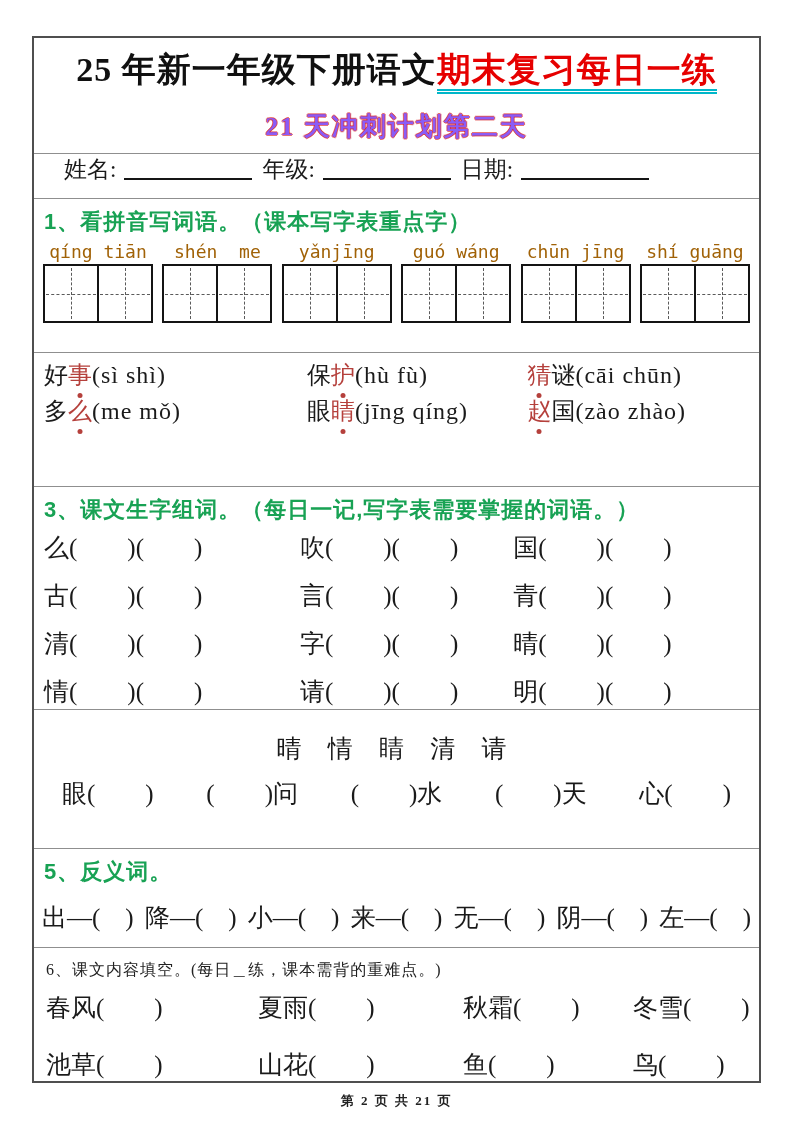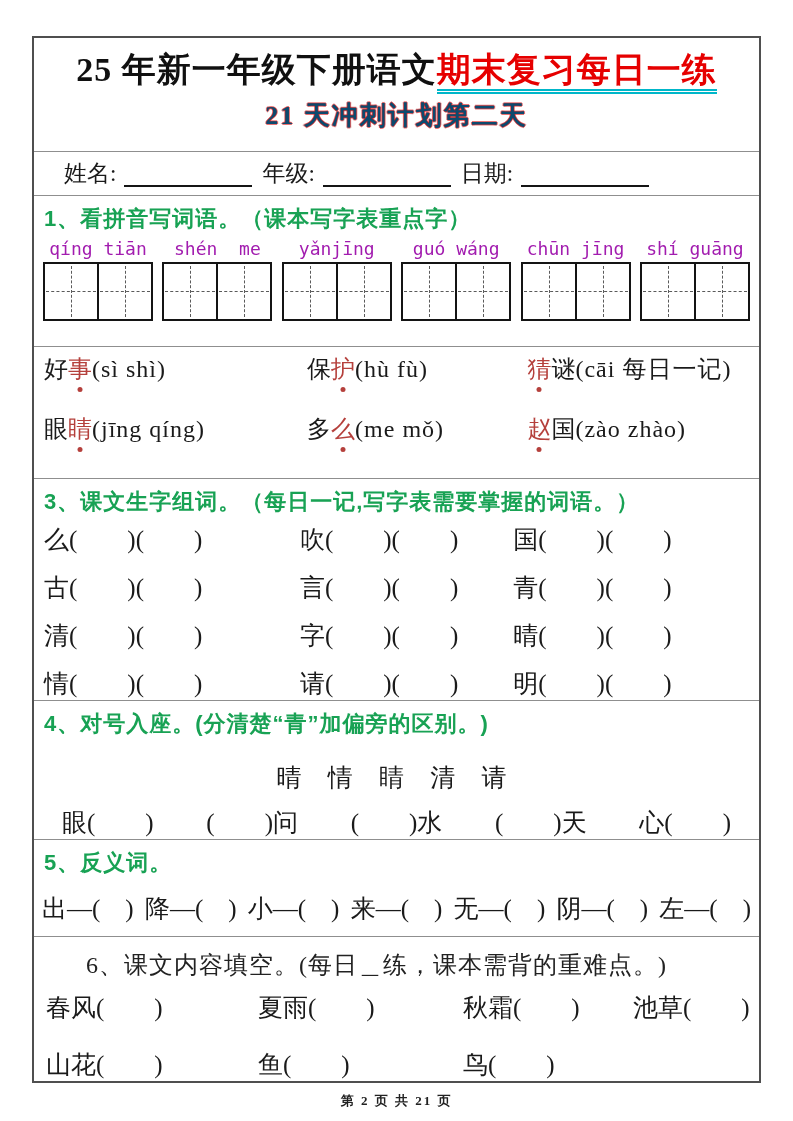--- a/index.html
+++ b/index.html
@@ -21,54 +21,54 @@
   }
   .sec{box-sizing:border-box;border-bottom:1.5px solid #8f8f8f;}
   .sec:last-child{border-bottom:none;}
 
   
   .title-block{height:117px;text-align:center;padding-top:12px;}
   .main-title{font-size:34px;font-weight:700;letter-spacing:1px;line-height:1.2;white-space:nowrap;}
   .title-black{color:#101010;}
   .title-red{color:#e60000;border-bottom:5px double #00b6c9;padding-bottom:1px;}
   .subtitle{
-    margin-top:7px;font-size:26px;font-weight:700;letter-spacing:2px;
-    color:#0c4a6e;
+    margin-top:18px;font-size:26px;font-weight:700;letter-spacing:2px;
+    color:#8b5cf6;
     text-shadow:1px 0 0 rgba(214,0,0,.55),-1px 0 0 rgba(214,0,0,.55),0 1px 0 rgba(214,0,0,.55),0 -1px 0 rgba(214,0,0,.55);
   }
 
   
-  .name-row{height:45px;display:flex;align-items:center;padding:0 30px;font-size:23px;}
+  .name-row{height:45px;display:flex;padding:0 30px;font-size:23px;}
   .name-row .lbl{white-space:nowrap;}
   .blank-line{flex:1;max-width:128px;border-bottom:2px solid #151515;height:24px;margin:0 10px 0 8px;}
 
   
   .ghead{
     font-family:"Liberation Sans", sans-serif;
     font-weight:700;font-size:22px;color:#18a254;
     padding:8px 8px 0 10px;letter-spacing:1px;white-space:nowrap;
   }
 
   
   .s1{height:155px;}
   .s1-units{display:flex;justify-content:space-between;padding:4px 8px 0 8px;}
   .s1-unit{width:112px;display:flex;flex-direction:column;align-items:center;}
   .pinyin{
     font-family:"DejaVu Sans Mono", monospace;
-    font-size:18px;white-space:pre;line-height:1.2;margin-bottom:2px;color:#a21caf;
+    font-size:18px;white-space:pre;line-height:1.2;margin-bottom:2px;color:#a16207;
   }
   .tzg-group{display:flex;border:2px solid #141414;}
   .tzg-cell{width:52px;height:55px;position:relative;}
   .tzg-cell + .tzg-cell{border-left:2px solid #141414;}
   .tzg-cell::before{content:"";position:absolute;left:50%;top:2px;bottom:2px;border-left:1.5px dashed #5a5a5a;}
   .tzg-cell::after{content:"";position:absolute;top:50%;left:1px;right:1px;border-top:1.5px dashed #5a5a5a;}
 
   
   .s2{height:135px;}
-  .s2-grid{display:grid;grid-template-columns:37% 31% 32%;padding:6px 4px 0 10px;row-gap:28px;font-size:24px;}
+  .s2-grid{display:grid;grid-template-columns:37% 31% 32%;padding:6px 4px 0 10px;row-gap:4px;font-size:24px;}
   .s2-item{white-space:nowrap;}
   .red-em{position:relative;display:inline-block;color:#b5403c;}
   .red-em::after{content:"";position:absolute;left:50%;transform:translateX(-50%);bottom:-7px;width:5px;height:5px;border-radius:50%;background:#b5403c;}
   .pinyin-k{letter-spacing:1px;white-space:pre;}
 
   
   .s3{height:225px;}
   .s3-grid{display:grid;grid-template-columns:36% 30% 34%;padding:6px 4px 0 10px;font-size:25px;row-gap:15px;}
   .s3-item{white-space:nowrap;}
 
@@ -76,21 +76,21 @@
   .s4{height:140px;}
   .charbank{text-align:center;font-size:25px;letter-spacing:10px;margin-top:22px;}
   .s4-row{display:flex;justify-content:space-between;padding:0 28px;font-size:25px;margin-top:12px;white-space:nowrap;}
 
   
   .s5{height:100px;}
   .s5-row{display:flex;justify-content:space-between;padding:0 8px;font-size:25px;margin-top:14px;white-space:nowrap;}
 
   
   .s6{flex:1;}
-  .s6-head{font-size:24px;padding:12px 18px 0 12px;color:#222;letter-spacing:1px;white-space:nowrap;margin-left:40px;}
+  .s6-head{font-size:16px;padding:12px 18px 0 12px;color:#222;letter-spacing:1px;white-space:nowrap;}
   .s6-grid{display:grid;grid-template-columns:212px 205px 170px auto;padding:10px 4px 0 12px;font-size:25px;row-gap:24px;}
   .s6-item{white-space:nowrap;}
 
   
   .footer{
     position:absolute;left:0;top:1092px;width:100%;
     text-align:center;font-size:13px;font-weight:700;letter-spacing:2px;color:#222;
   }
 </style>
 </head>
@@ -160,23 +160,23 @@
               <div class="tzg-cell"></div>
             </div>
         </div>
       </div>
     </div>
 
     <div class="sec s2">
       <div class="s2-grid">
         <div class="s2-item"><span>好</span><span class="red-em">事</span><span></span><span class="pinyin-k">(sì shì)</span></div>
         <div class="s2-item"><span>保</span><span class="red-em">护</span><span></span><span class="pinyin-k">(hù fù)</span></div>
-        <div class="s2-item"><span></span><span class="red-em">猜</span><span>谜</span><span class="pinyin-k">(cāi 每日一记)</span></div>
+        <div class="s2-item"><span></span><span class="red-em">猜</span><span>谜</span><span class="pinyin-k">(cāi chūn)</span></div>
+        <div class="s2-item"><span>多</span><span class="red-em">么</span><span></span><span class="pinyin-k">(me mǒ)</span></div>
         <div class="s2-item"><span>眼</span><span class="red-em">睛</span><span></span><span class="pinyin-k">(jīng qíng)</span></div>
-        <div class="s2-item"><span>多</span><span class="red-em">么</span><span></span><span class="pinyin-k">(me mǒ)</span></div>
         <div class="s2-item"><span></span><span class="red-em">赵</span><span>国</span><span class="pinyin-k">(zào zhào)</span></div>
       </div>
     </div>
 
     <div class="sec s3">
       <div class="ghead">3、课文生字组词。（每日一记,写字表需要掌握的词语。）</div>
       <div class="s3-grid">
         <div class="s3-item"><span>么</span><span>(　　)(　　)</span></div>
         <div class="s3-item"><span>吹</span><span>(　　)(　　)</span></div>
         <div class="s3-item"><span>国</span><span>(　　)(　　)</span></div>
@@ -186,21 +186,20 @@
         <div class="s3-item"><span>清</span><span>(　　)(　　)</span></div>
         <div class="s3-item"><span>字</span><span>(　　)(　　)</span></div>
         <div class="s3-item"><span>晴</span><span>(　　)(　　)</span></div>
         <div class="s3-item"><span>情</span><span>(　　)(　　)</span></div>
         <div class="s3-item"><span>请</span><span>(　　)(　　)</span></div>
         <div class="s3-item"><span>明</span><span>(　　)(　　)</span></div>
       </div>
     </div>
 
     <div class="sec s4">
-      <div class="ghead">4、对号入座。(分清楚“青”加偏旁的区别。)</div>
       <div class="charbank">晴 情 睛 清 请</div>
       <div class="s4-row">
         <span>眼(　　)</span>
         <span>(　　)问</span>
         <span>(　　)水</span>
         <span>(　　)天</span>
         <span>心(　　)</span>
       </div>
     </div>
 
@@ -216,20 +215,21 @@
         <span>左—(　)</span>
       </div>
     </div>
 
     <div class="sec s6">
       <div class="s6-head">6、课文内容填空。(每日＿练，课本需背的重难点。)</div>
       <div class="s6-grid">
         <span class="s6-item">春风(　　)</span>
         <span class="s6-item">夏雨(　　)</span>
         <span class="s6-item">秋霜(　　)</span>
+        <span class="s6-item">冬雪(　　)</span>
         <span class="s6-item">池草(　　)</span>
         <span class="s6-item">山花(　　)</span>
         <span class="s6-item">鱼(　　)</span>
         <span class="s6-item">鸟(　　)</span>
       </div>
     </div>
 
   </div>
 
   <div class="footer">第 2 页 共 21 页</div>

